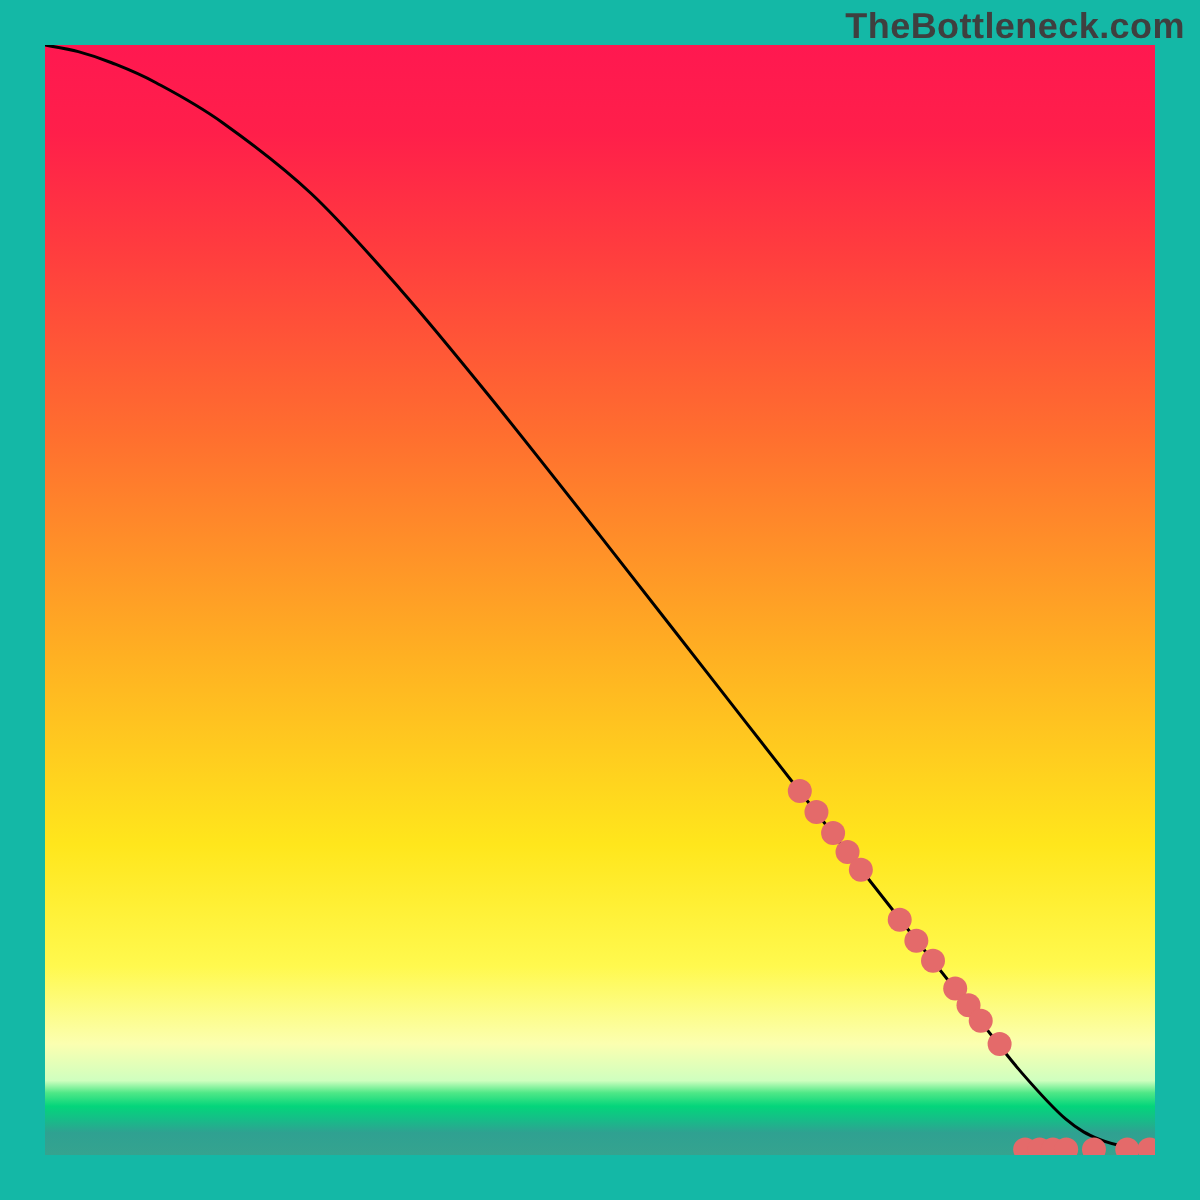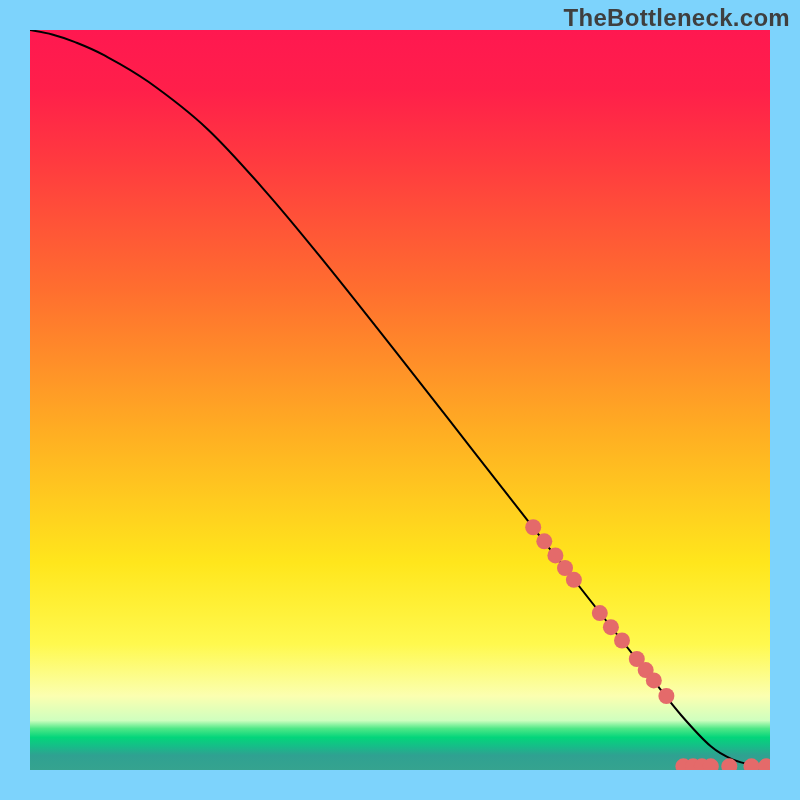--- a/index.html
+++ b/index.html
@@ -8,21 +8,21 @@
     width: 800px;
     height: 800px;
     background: #000;
     overflow: hidden;
     font-family: Arial, Helvetica, sans-serif;
   }
   .frame {
     position: relative;
     width: 800px;
     height: 800px;
-    background: #7dd3fc;
+    background: #14b8a6;
   }
   .watermark {
     position: absolute;
     top: 4px;
     right: 10px;
     color: #3f3f3f;
     font-size: 24px;
     font-weight: 600;
     letter-spacing: 0.3px;
     z-index: 50;

